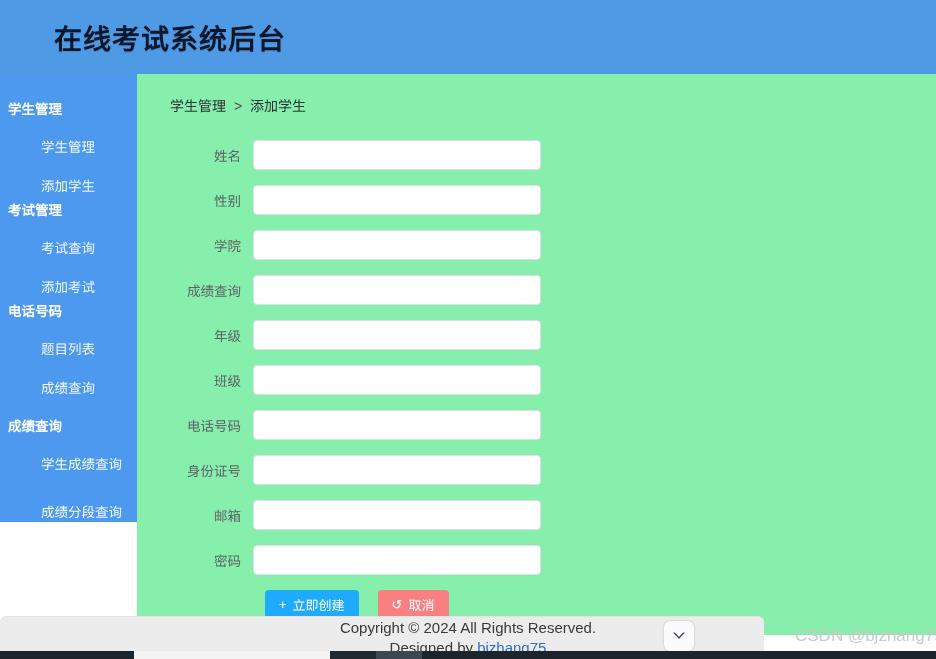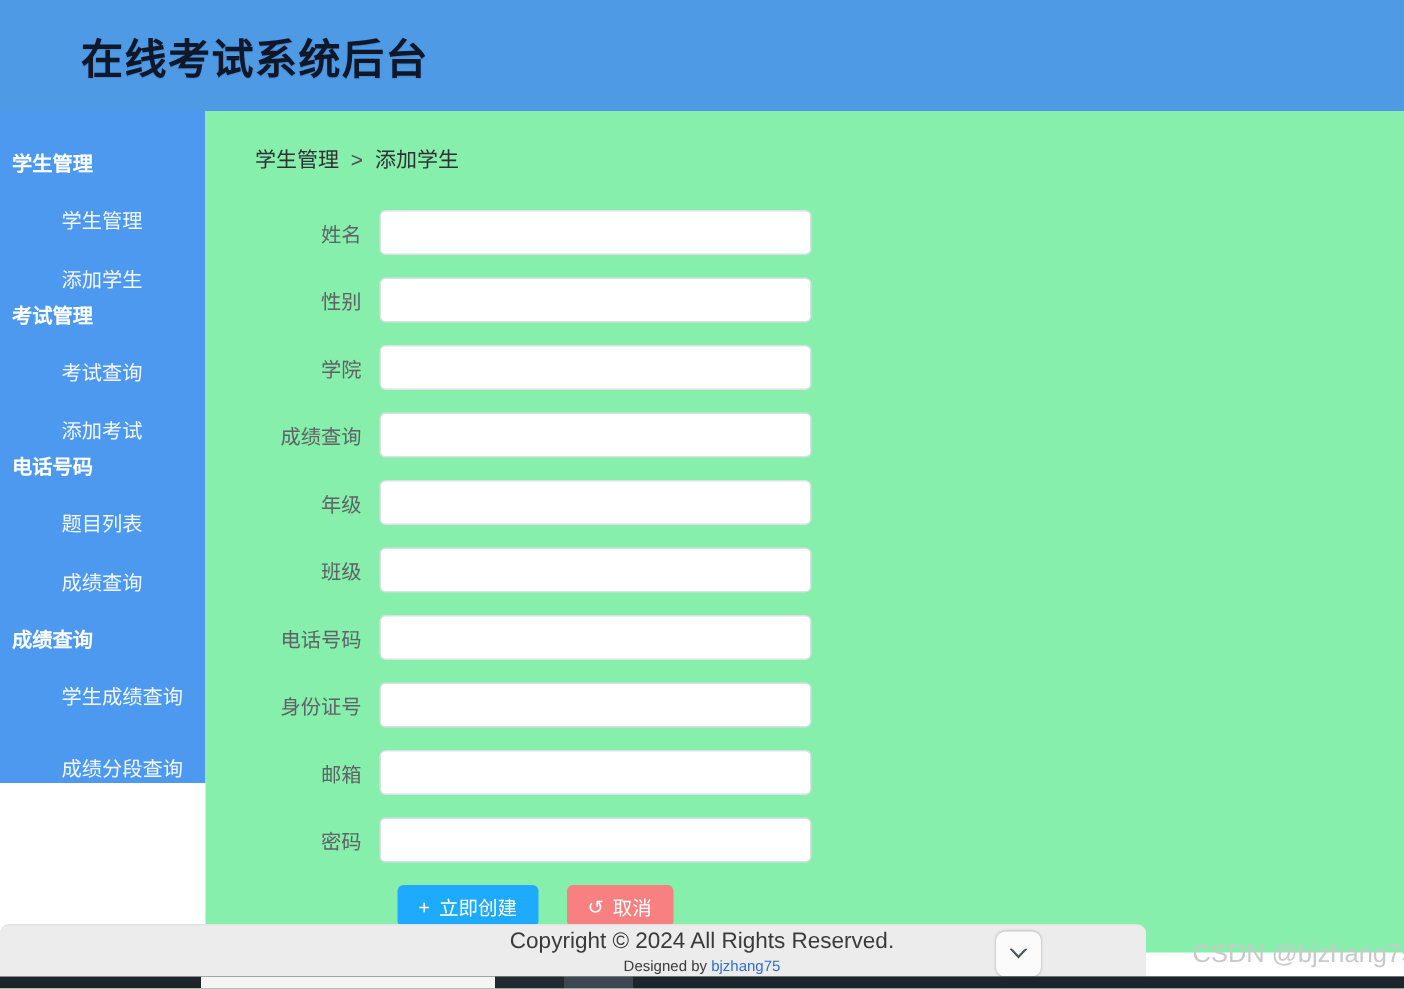--- a/index.html
+++ b/index.html
@@ -190,21 +190,21 @@
     font-size: 15px;
     color: #3a3a3a;
     white-space: nowrap;
   }
   #footer-line2 {
     position: absolute;
     left: 0;
     top: 22px;
     width: 936px;
     text-align: center;
-    font-size: 10px;
+    font-size: 15px;
     color: #3a3a3a;
     white-space: nowrap;
   }
   #footer-line2 .footer-link {
     color: #2f6fd0;
     text-decoration: none;
   }
 
   
   #scroll-down-button {

